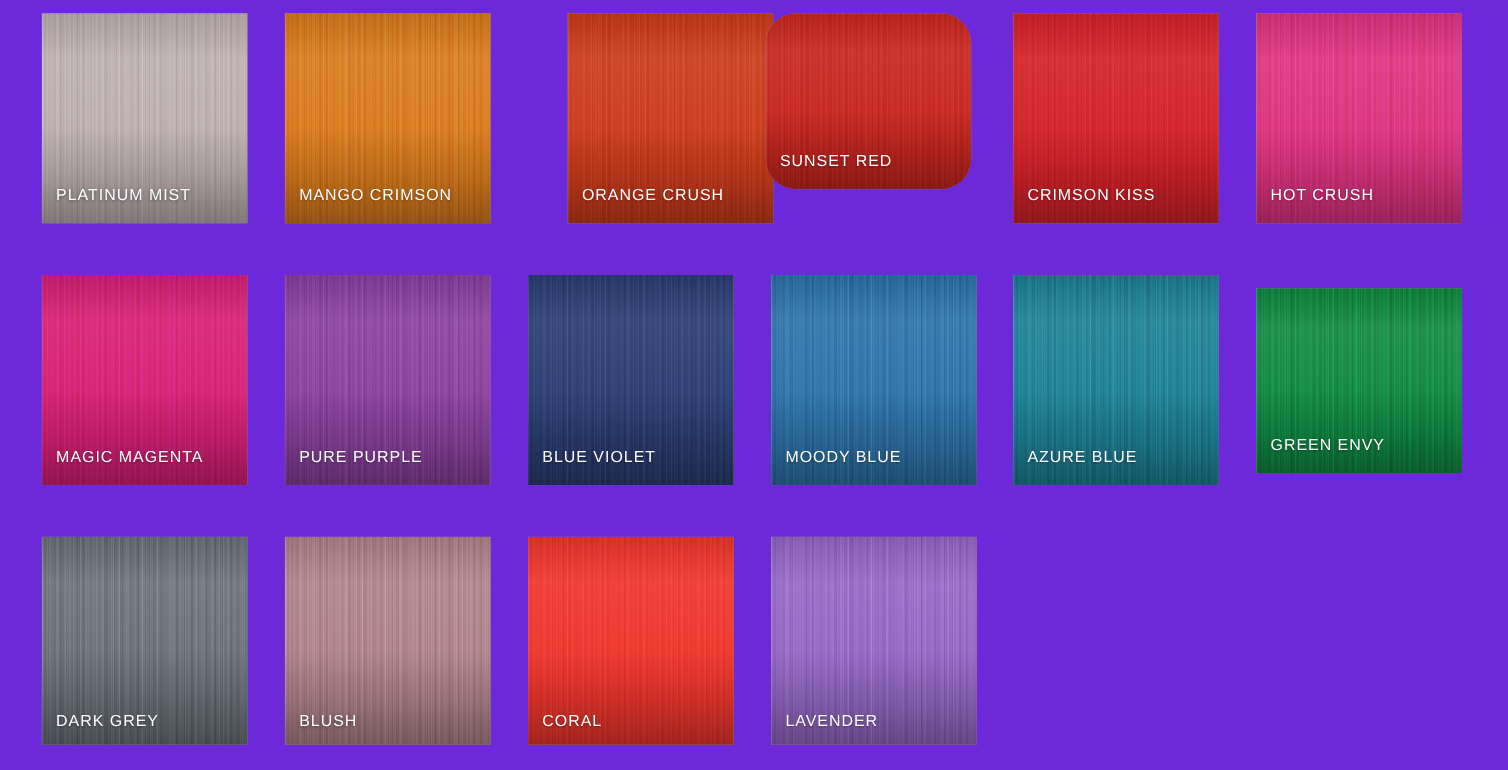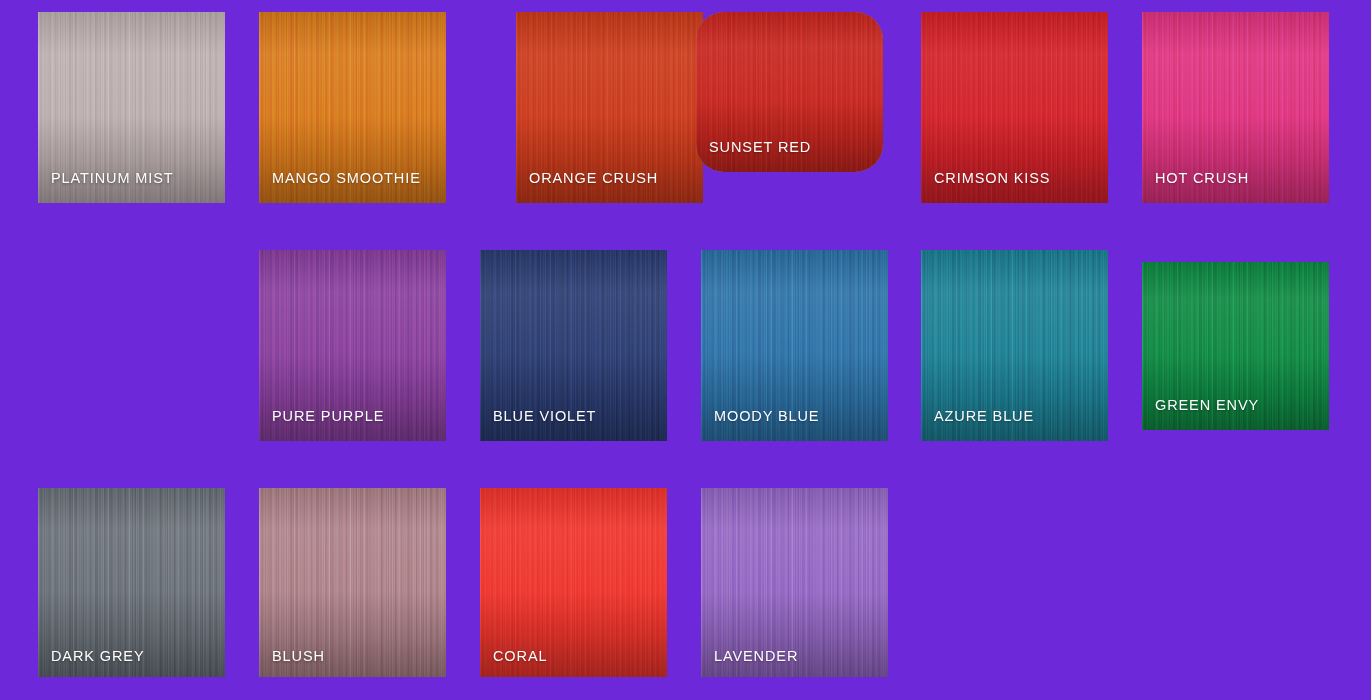--- a/index.html
+++ b/index.html
@@ -103,21 +103,21 @@
       <div class="shade"></div>
       <div class="footwash"></div>
       <div class="swatch-label">PLATINUM MIST</div>
     </div>
     <div class="swatch" style="left: 259px; top: 12px; width: 187px; height: 191px;">
       <div class="base" style="background: rgb(217, 121, 26);"></div>
       <div class="strands"></div>
       <div class="strands2"></div>
       <div class="shade"></div>
       <div class="footwash"></div>
-      <div class="swatch-label">MANGO SMOOTHIE</div>
+      <div class="swatch-label">MANGO CRIMSON</div>
     </div>
     <div class="swatch" style="left: 480px; top: 12px; width: 187px; height: 191px; margin-left: 36px;">
       <div class="base" style="background: rgb(204, 58, 26);"></div>
       <div class="strands"></div>
       <div class="strands2"></div>
       <div class="shade"></div>
       <div class="footwash"></div>
       <div class="swatch-label">ORANGE CRUSH</div>
     </div>
     <div class="swatch" style="left: 696px; top: 12px; width: 187px; height: 160px; border-radius: 28px;">
@@ -136,20 +136,28 @@
       <div class="footwash"></div>
       <div class="swatch-label">CRIMSON KISS</div>
     </div>
     <div class="swatch" style="left: 1142px; top: 12px; width: 187px; height: 191px;">
       <div class="base" style="background: rgb(224, 50, 127);"></div>
       <div class="strands"></div>
       <div class="strands2"></div>
       <div class="shade"></div>
       <div class="footwash"></div>
       <div class="swatch-label">HOT CRUSH</div>
+    </div>
+    <div class="swatch" style="left: 38px; top: 250px; width: 187px; height: 191px;">
+      <div class="base" style="background: rgb(216, 30, 117);"></div>
+      <div class="strands"></div>
+      <div class="strands2"></div>
+      <div class="shade"></div>
+      <div class="footwash"></div>
+      <div class="swatch-label">MAGIC MAGENTA</div>
     </div>
     <div class="swatch" style="left: 259px; top: 250px; width: 187px; height: 191px; text-align: right;">
       <div class="base" style="background: rgb(138, 63, 158);"></div>
       <div class="strands"></div>
       <div class="strands2"></div>
       <div class="shade"></div>
       <div class="footwash"></div>
       <div class="swatch-label">PURE PURPLE</div>
     </div>
     <div class="swatch" style="left: 480px; top: 250px; width: 187px; height: 191px;">

